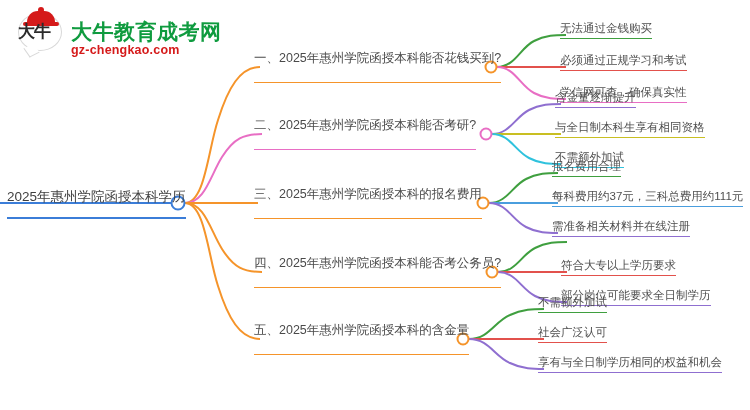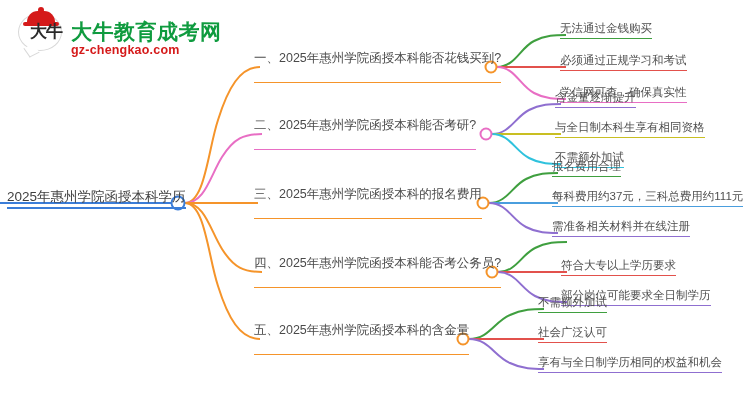--- a/index.html
+++ b/index.html
@@ -56,21 +56,21 @@
   }
   .logo-cap-brim {
     position: absolute; left: 5px; top: 11px;
     width: 36px; height: 4px;
     background: #d51a1a;
     border-radius: 2px;
   }
   .logo-char {
     position: absolute;
     left: 0; top: 12px; width: 44px;
-    text-align: right;
+    text-align: left;
     font-size: 17px; line-height: 17px;
     font-weight: bold;
     color: #2b2b2b;
     letter-spacing: -1px;
     font-family: "Liberation Sans", "DejaVu Sans", sans-serif;
   }
   .logo-text { display: flex; flex-direction: column; justify-content: center; }
   .logo-title {
     font-size: 21px; line-height: 23px; font-weight: bold;
     color: #0f9b3f; letter-spacing: 0.5px; white-space: nowrap; margin-top: 12px;
@@ -88,21 +88,21 @@
     position: absolute;
     white-space: nowrap;
     color: #4a4a4a;
     line-height: 15px;
     padding-bottom: 2px;
   }
   .node.root {
     font-size: 13.5px;
     color: #3f3f3f;
     border-bottom: 2px solid #3b7dd8;
-    padding-bottom: 3px;
+    padding-bottom: 13px;
   }
   .node.lvl1 {
     font-size: 12.5px;
     color: #4a4a4a;
     border-bottom: 1.6px solid #f5942a;
     padding-bottom: 16px;
   }
   .node.lvl1.alt { border-bottom-color: #e86ec4; }
   .node.lvl2 {
     font-size: 11.5px;

